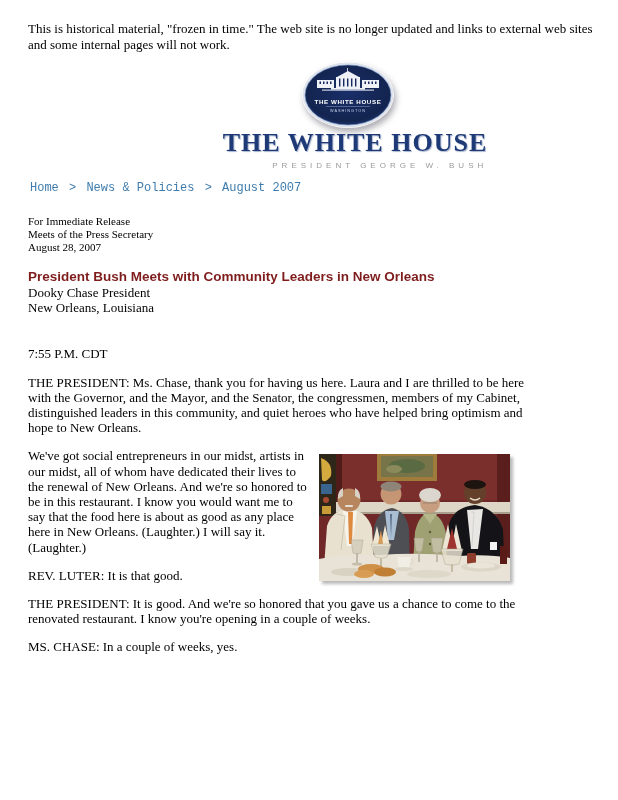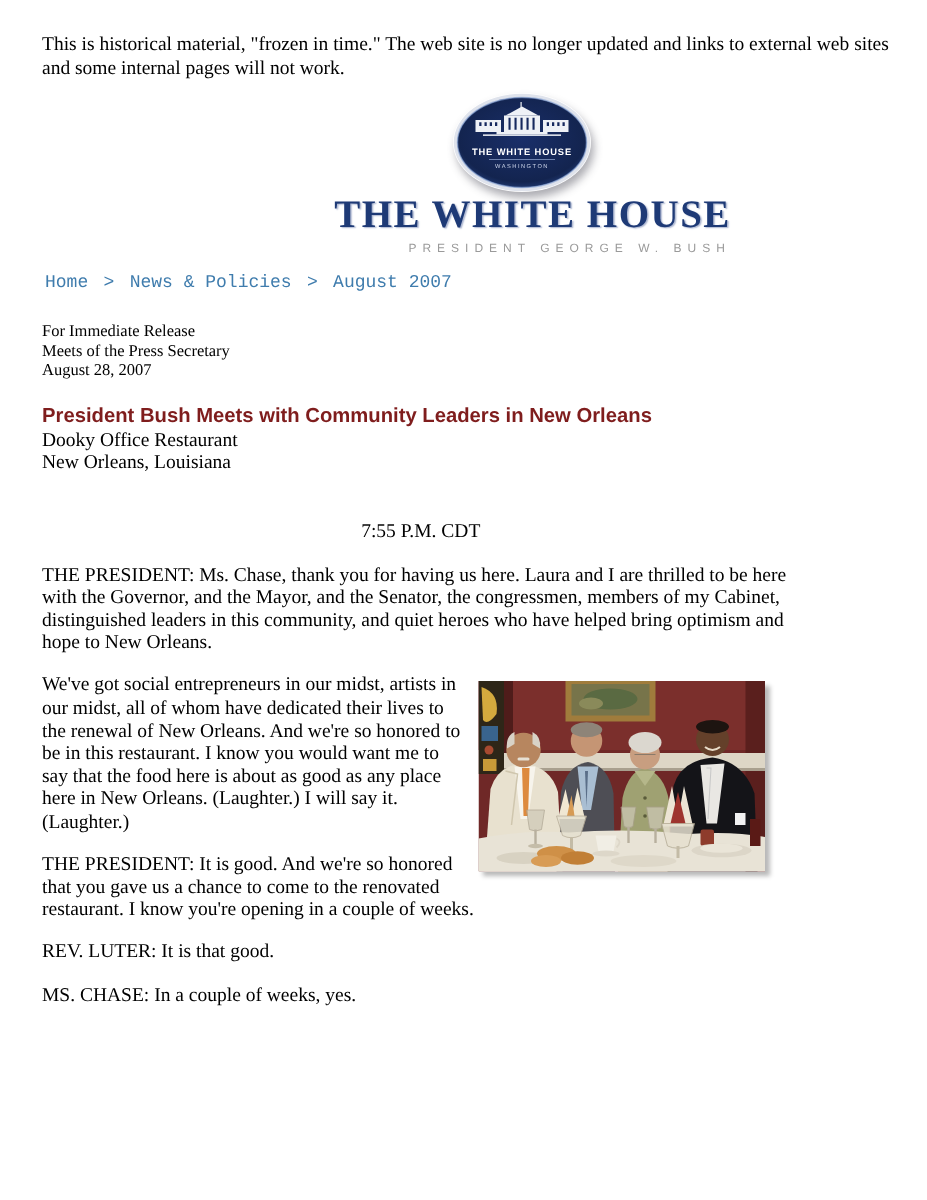--- a/index.html
+++ b/index.html
@@ -45,21 +45,21 @@
     margin-top:20px; padding-right:21px; text-align:left;
     font-size:11px; line-height:13px;
   }
   .title {
     margin-top:15px;
     font-family:"Liberation Sans","DejaVu Sans",sans-serif;
     font-size:13.5px; font-weight:bold; color:#7f1d1d; line-height:16px;
   }
   .loc { font-size:13px; line-height:15.2px; }
   p.body { font-size:13px; line-height:15.2px; margin:13px 0; }
-  p.time { margin-top:31px;text-align:center; }
+  p.time { margin-top:31px; }
   .photo {
     float:right; width:191px; height:127px;
     margin:6px 23px 8px 10px;
     box-shadow:3px 3px 3px #b9b9b9;
     cursor:pointer; font-size:0; line-height:0;
   }
   .photo svg { display:block; }
 </style>
 </head>
 <body>
@@ -124,21 +124,21 @@
 
   <div class="main">
 
     <div class="release">
       <div>For Immediate Release</div>
       <div>Meets of the Press Secretary</div>
       <div>August 28, 2007</div>
     </div>
 
     <h1 class="title">President Bush Meets with Community Leaders in New Orleans</h1>
-    <div class="loc">Dooky Office Restaurant</div>
+    <div class="loc">Dooky Chase President</div>
     <div class="loc">New Orleans, Louisiana</div>
 
     <p class="body time">7:55 P.M. CDT</p>
 
     <p class="body">THE PRESIDENT: Ms. Chase, thank you for having us here. Laura and I are thrilled to be here with the Governor, and the Mayor, and the Senator, the congressmen, members of my Cabinet, distinguished leaders in this community, and quiet heroes who have helped bring optimism and hope to New Orleans.</p>
 
     <div class="photo">
       <svg viewBox="0 0 191 127" width="191" height="127" xmlns="http://www.w3.org/2000/svg">
 
         <g>
@@ -242,18 +242,18 @@
 
           <rect x="148" y="99" width="9" height="11" rx="1.5" fill="#8e3c2c"></rect>
           <ellipse cx="162" cy="113" rx="20" ry="4.5" fill="#dcd6c8"></ellipse>
           <ellipse cx="162" cy="111.5" rx="14" ry="3" fill="#eae5d8"></ellipse>
           <rect x="181" y="92" width="7" height="18" fill="#5a1a16"></rect>
         </g>
       </svg>
     </div>
 
     <p class="body">We've got social entrepreneurs in our midst, artists in our midst, all of whom have dedicated their lives to the renewal of New Orleans. And we're so honored to be in this restaurant. I know you would want me to say that the food here is about as good as any place here in New Orleans. (Laughter.) I will say it. (Laughter.)</p>
+    <p class="body">REV. LUTER: It is that good.</p>
     <p class="body">THE PRESIDENT: It is good. And we're so honored that you gave us a chance to come to the renovated restaurant. I know you're opening in a couple of weeks.</p>
-    <p class="body">REV. LUTER: It is that good.</p>
     <p class="body">MS. CHASE: In a couple of weeks, yes.</p>
 
   </div>
 </div>
 
 </body></html>

